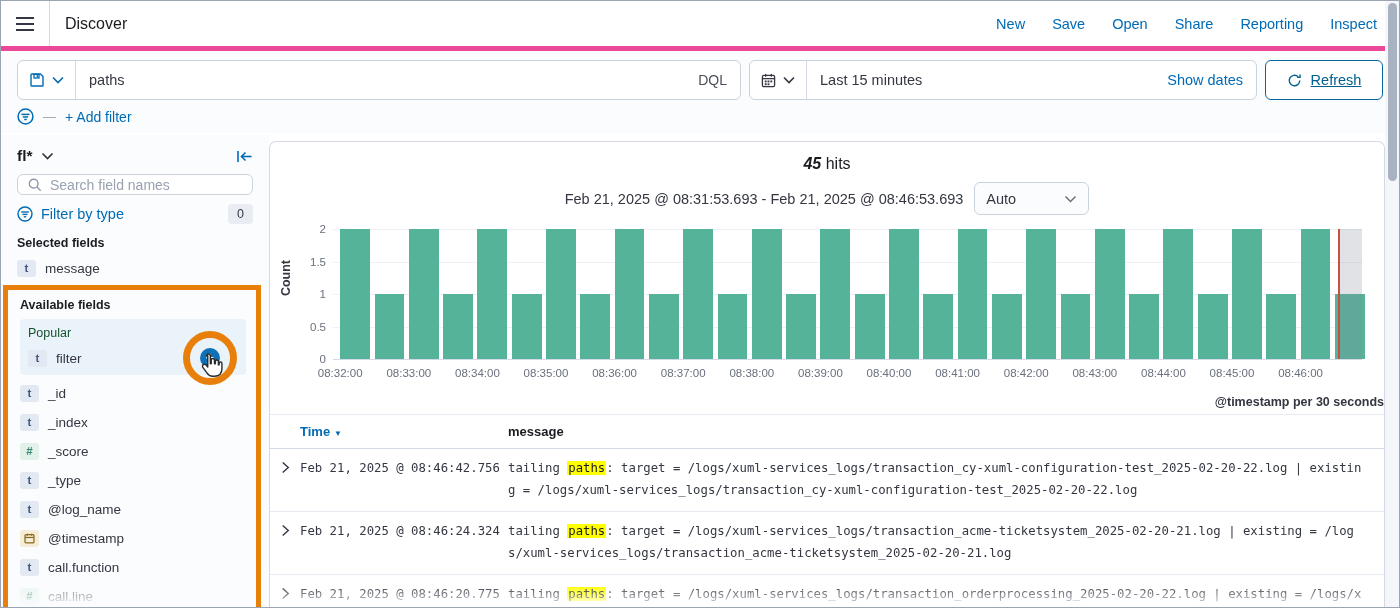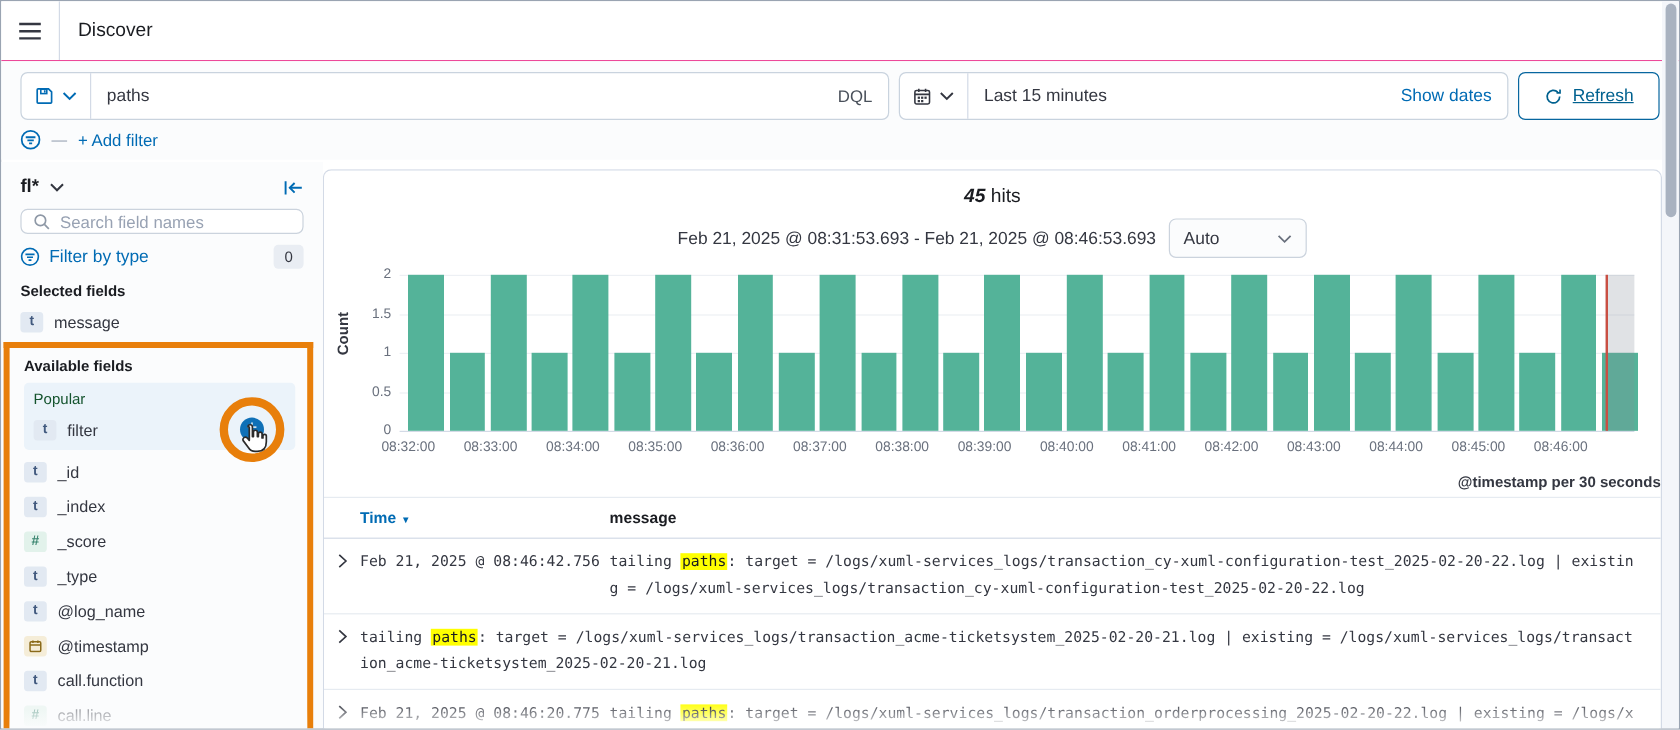--- a/index.html
+++ b/index.html
@@ -5,21 +5,21 @@
   * { margin:0; padding:0; box-sizing:border-box; }
   html,body { width:1400px; height:608px; }
   body {
     font-family:"Liberation Sans","DejaVu Sans",sans-serif;
     color:#343741; background:#fff; overflow:hidden; position:relative;
     border:1px solid #9aa4b2;
   }
   svg { display:block; }
 
   
-  .top-bar { height:50px; border-bottom:1px solid #ec4899; display:flex; align-items:center; background:#fff; }
+  .top-bar { height:50px; border-bottom:5px solid #ec4899; display:flex; align-items:center; background:#fff; }
   .menu-btn { width:49px; height:100%; display:flex; align-items:center; justify-content:center; border-right:1px solid #D3DAE6; cursor:pointer; background:none; border-top:0;border-left:0;border-bottom:0; }
   .app-title { margin-left:15px; font-size:16px; color:#1a1c21; }
   .top-nav { margin-left:auto; display:flex; gap:27px; padding-right:22px; }
   .top-nav a { color:#006BB4; font-size:14.5px; text-decoration:none; cursor:pointer; }
 
   
   .toolbar { display:flex; gap:8px; padding:9px 16px 6px 16px; background:#FBFCFD; }
   .search-box { flex:1; height:40px; display:flex; align-items:center; border:1px solid #C9D3DE; border-radius:6px; background:#fff; }
   .save-seg { display:flex; align-items:center; gap:7px; padding:0 11px; height:100%; border-right:1px solid #D3DAE6; cursor:pointer; }
   .query-text { flex:1; padding:0 13px; font-size:14.5px; color:#343741; }
@@ -116,20 +116,28 @@
   <button class="menu-btn">
     <svg width="20" height="16" viewBox="0 0 20 16">
         <g stroke="#343741" stroke-width="2">
           <line x1="1" y1="2" x2="19" y2="2"></line>
           <line x1="1" y1="8" x2="19" y2="8"></line>
           <line x1="1" y1="14" x2="19" y2="14"></line>
         </g>
       </svg>
   </button>
   <div class="app-title">Discover</div>
+  <nav class="top-nav">
+      <a>New</a>
+      <a>Save</a>
+      <a>Open</a>
+      <a>Share</a>
+      <a>Reporting</a>
+      <a>Inspect</a>
+    </nav>
 </div>
 
 <div class="toolbar">
   <div class="search-box">
     <div class="save-seg">
       <svg width="16" height="16" viewBox="0 0 16 16">
           <path d="M2 2.8c0-.5.4-.8.8-.8h8.6L14 4.6v8.6c0 .5-.4.8-.8.8H2.8c-.4 0-.8-.3-.8-.8V2.8z" fill="none" stroke="#006BB4" stroke-width="1.4"></path>
           <rect x="5" y="2.4" width="5" height="3.6" fill="none" stroke="#006BB4" stroke-width="1.3"></rect>
           <rect x="7.6" y="3.2" width="1.4" height="2" fill="#006BB4"></rect>
         </svg>
@@ -385,20 +393,21 @@
             </div>
             <div class="col-time">Feb 21, 2025 @ 08:46:42.756</div>
             <div class="col-msg">tailing <mark>paths</mark>: target = /logs/xuml-services_logs/transaction_cy-xuml-configuration-test_2025-02-20-22.log | existing = /logs/xuml-services_logs/transaction_cy-xuml-configuration-test_2025-02-20-22.log</div>
           </div>
           <div class="trow">
             <div class="col-exp">
               <svg class="expander" width="11" height="13" viewBox="0 0 10 14">
                 <path d="M2 1.5 8 7 2 12.5" fill="none" stroke="#343741" stroke-width="1.5"></path>
               </svg>
             </div>
+            <div class="col-time">Feb 21, 2025 @ 08:46:24.324</div>
             <div class="col-msg">tailing <mark>paths</mark>: target = /logs/xuml-services_logs/transaction_acme-ticketsystem_2025-02-20-21.log | existing = /logs/xuml-services_logs/transaction_acme-ticketsystem_2025-02-20-21.log</div>
           </div>
           <div class="trow">
             <div class="col-exp">
               <svg class="expander" width="11" height="13" viewBox="0 0 10 14">
                 <path d="M2 1.5 8 7 2 12.5" fill="none" stroke="#343741" stroke-width="1.5"></path>
               </svg>
             </div>
             <div class="col-time">Feb 21, 2025 @ 08:46:20.775</div>
             <div class="col-msg">tailing <mark>paths</mark>: target = /logs/xuml-services_logs/transaction_orderprocessing_2025-02-20-22.log | existing = /logs/xuml-services_logs/transaction_orderprocessing_2025-02-20-22.log</div>

